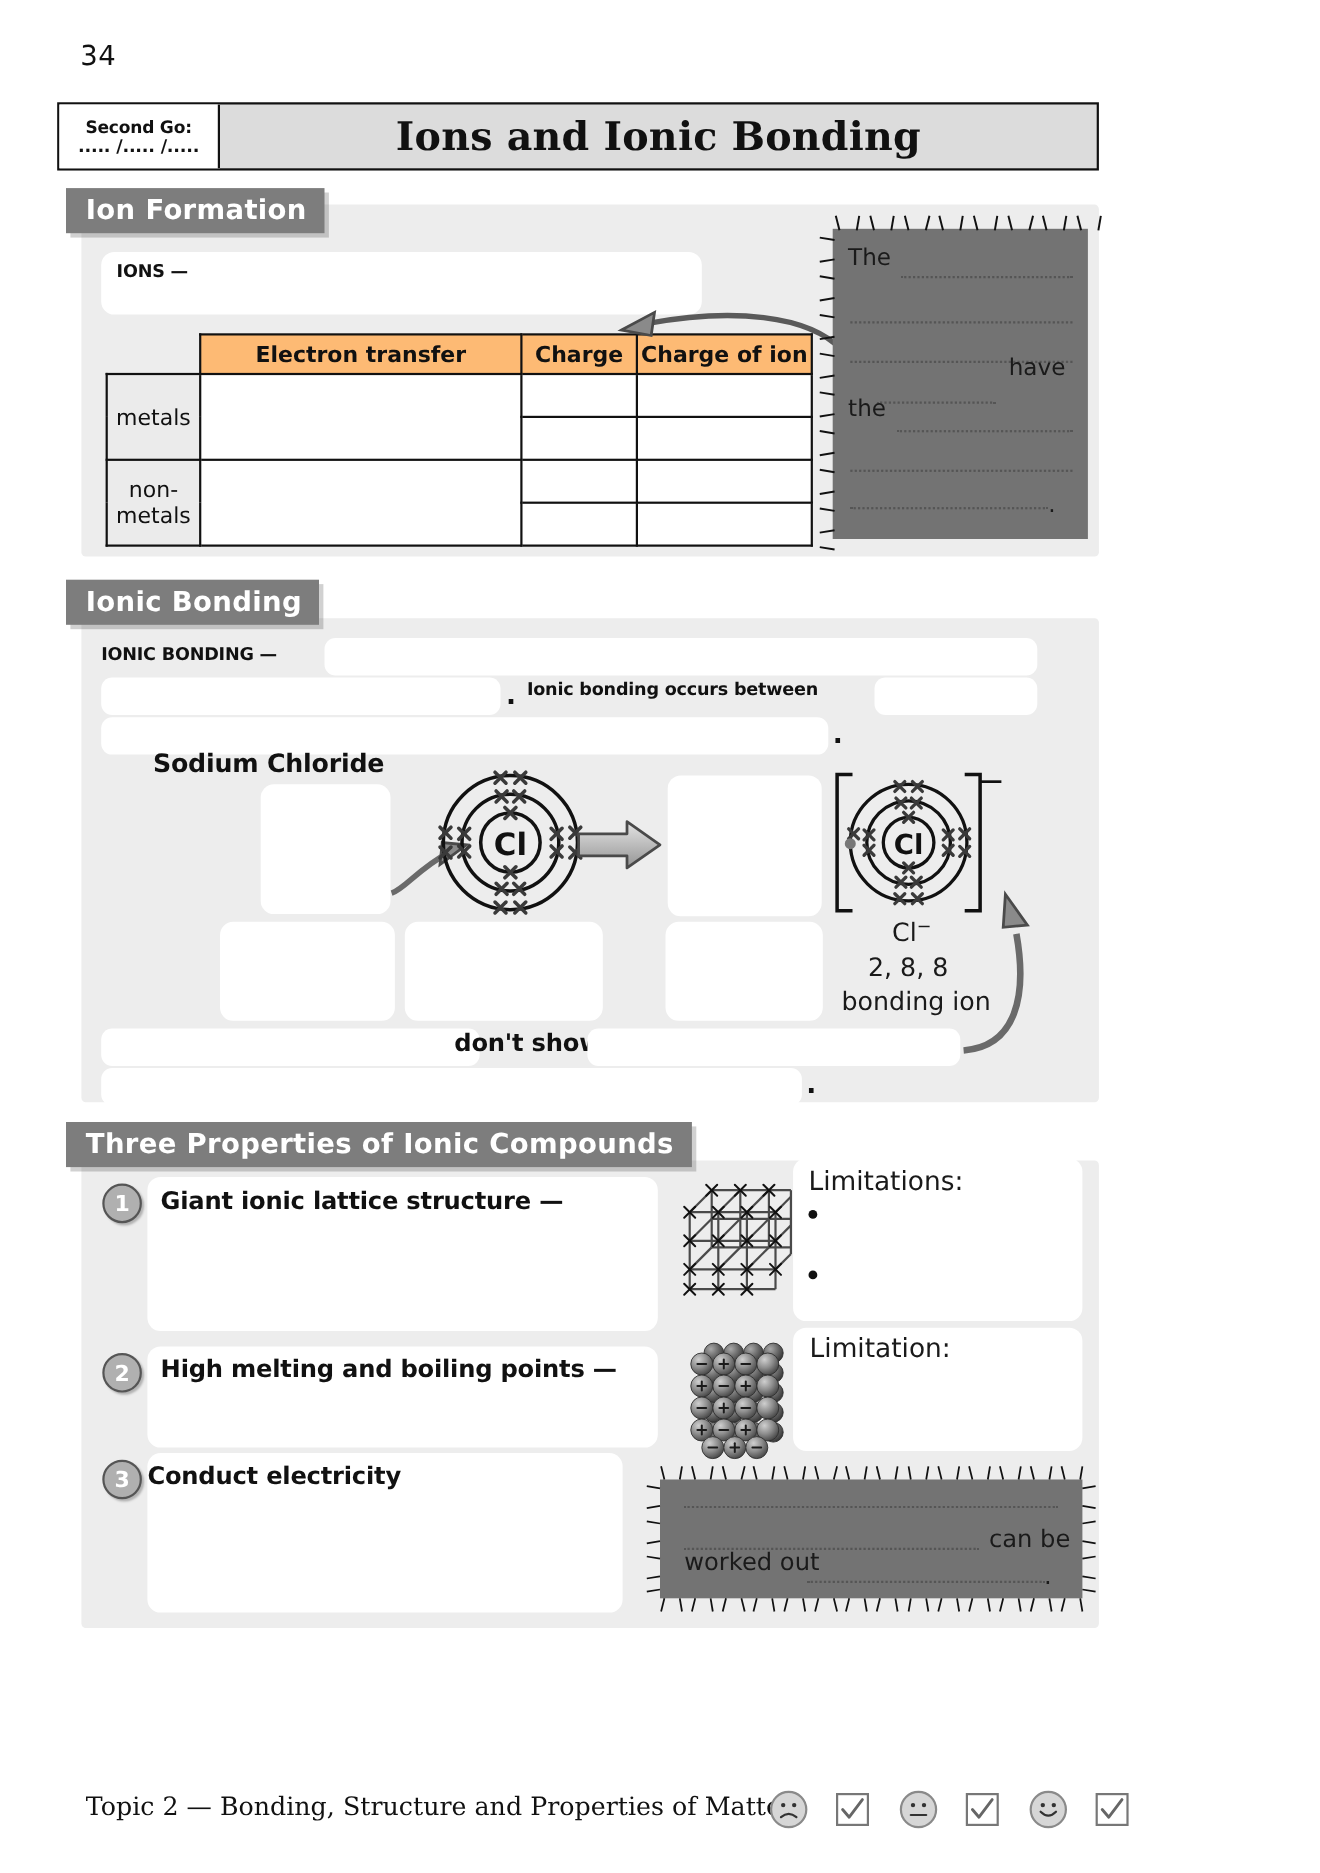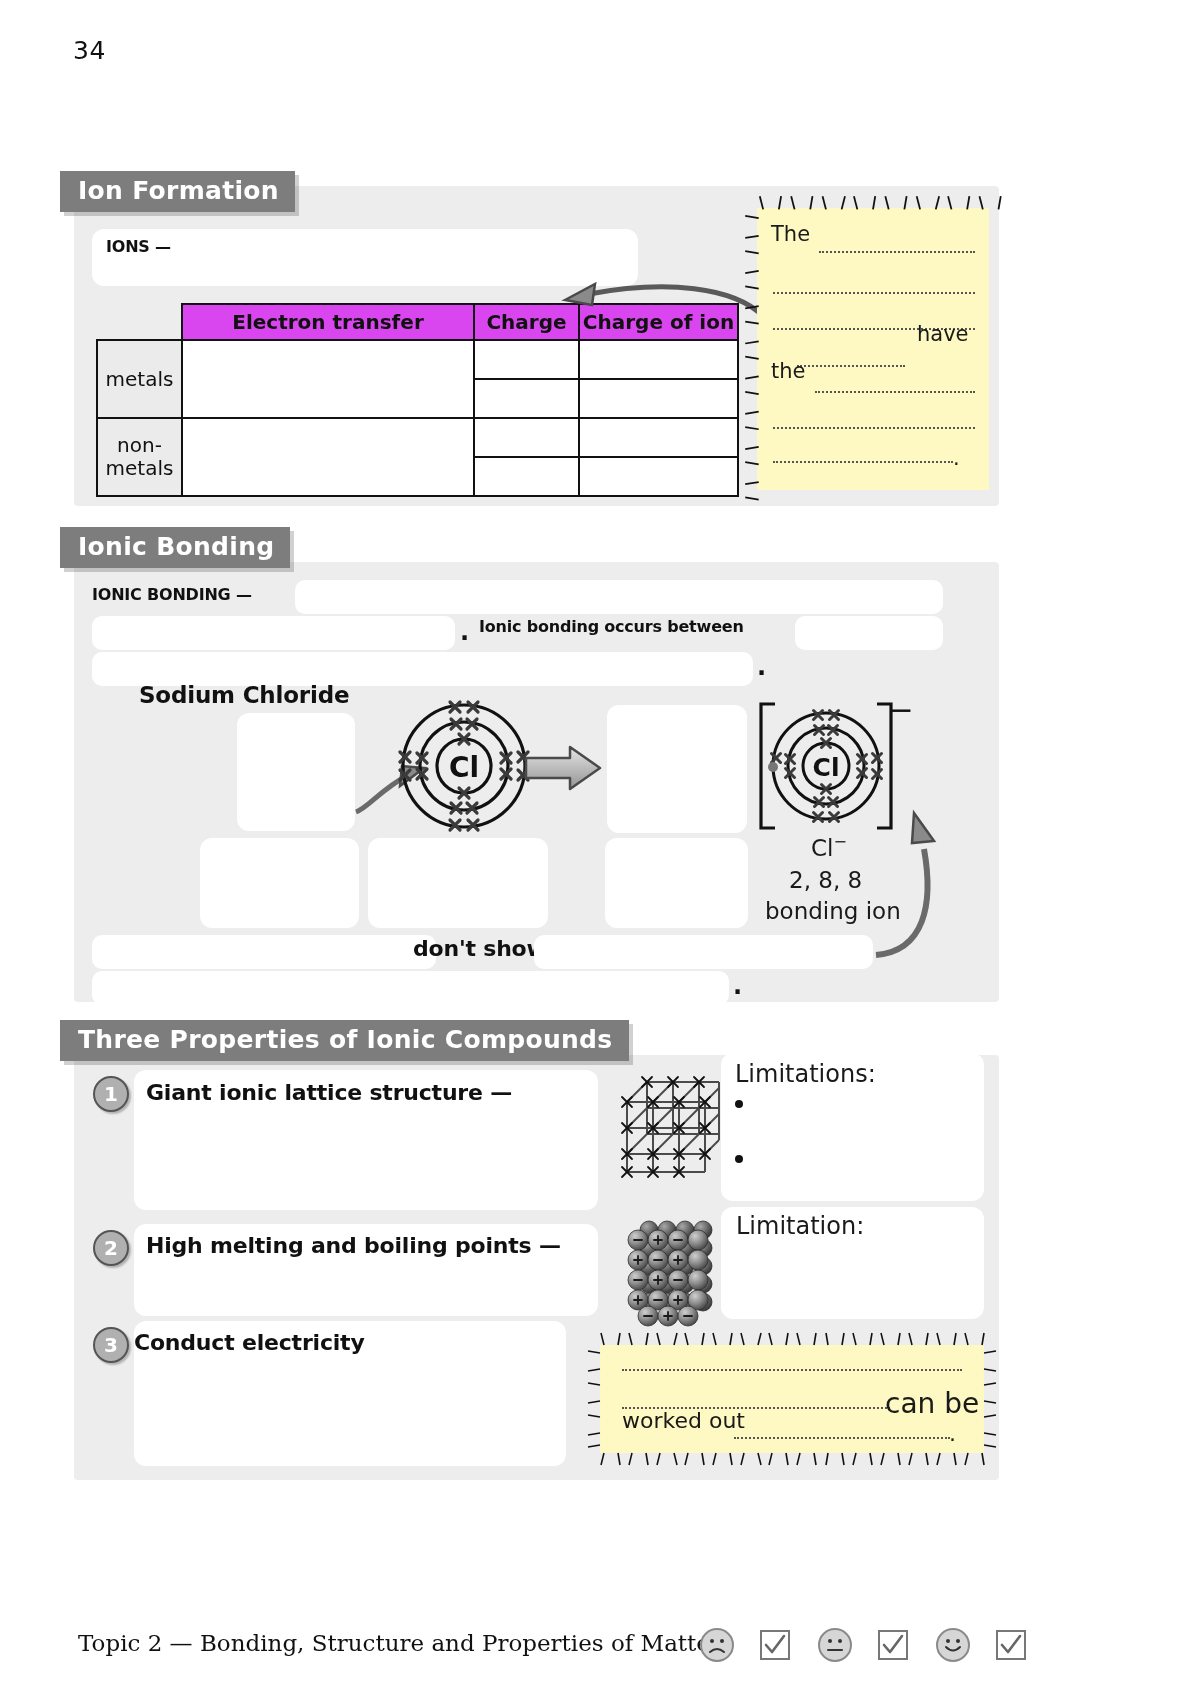--- a/index.html
+++ b/index.html
@@ -131,42 +131,42 @@
     width: 641px; height: 192px;
     border-collapse: collapse;
     table-layout: fixed;
   }
   .iftable td, .iftable th {
     border: 2px solid #111;
     padding: 0;
     background: #ffffff;
   }
   .iftable th {
-    background: #d946ef;
+    background: #fdba74;
     font-family: "DejaVu Sans", sans-serif;
     font-weight: 700;
     font-size: 20px;
     color: #111;
     height: 36px;
   }
   .iftable td.rowlabel {
     background: #ebebeb;
     font-family: "DejaVu Sans", sans-serif;
     font-size: 20px;
     color: #111;
     text-align: center;
     vertical-align: middle;
     line-height: 1.15;
   }
   .iftable .corner { border: none; background: transparent; }
 
   
   .note {
     position: absolute;
-    background: #fef9c3;
+    background: #737373;
   }
   .note .lines {
     position: absolute;
     inset: 0;
   }
   .dotline {
     position: absolute;
     border-bottom: 2px dotted #555;
     height: 0;
   }
@@ -223,20 +223,27 @@
   }
   .checkbox svg { display: block; }
 </style>
 </head>
 <body>
 
 <div class="page">
 
   <div class="page-number">34</div>
 
+  <div class="header">
+    <div class="second-go">
+      <div class="sg-label">Second Go:</div>
+      <div class="sg-date">..... /..... /.....</div>
+    </div>
+    <div class="header-title">Ions and Ionic Bonding</div>
+  </div>
 
   <div class="sect" style="left:74px; top:186px; width:925px; height:320px;"></div>
 
   <div class="banner" style="left:60px; top:171px;">Ion Formation</div>
 
   <div class="wbox" style="left:92px; top:229px; width:546px; height:57px;"></div>
   <div class="txt bold-head" style="left:106px; top:237px;">IONS —</div>
 
   <table class="iftable">
     <colgroup>
@@ -924,21 +931,21 @@
           <line x1="384" y1="40" x2="396" y2="38"></line>
             <line x1="384" y1="56" x2="396" y2="58"></line>
           <line x1="384" y1="72" x2="396" y2="70"></line>
             <line x1="384" y1="88" x2="396" y2="90"></line>
           <line x1="384" y1="100" x2="396" y2="102"></line>
         </g>
       </g>
     </svg>
     <div class="dotline" style="left:22px; top:24px; width:340px;"></div>
     <div class="dotline" style="left:22px; top:62px; width:268px;"></div>
-    <div class="txt hand" style="left:285px; top:42px; font-size:28px;text-align:center;">can be</div>
+    <div class="txt hand" style="left:299px; top:42px; font-size:22px;text-align:center;">can be</div>
     <div class="txt hand" style="left:22px; top:63px; font-size:22px;">worked out</div>
     <div class="dotline" style="left:134px; top:92px; width:216px;"></div>
     <div class="txt hand" style="left:349px; top:76px; font-size:22px;">.</div>
   </div>
 
   <div class="footer-text">Topic 2 — Bonding, Structure and Properties of Matter</div>
 
   <div class="face" style="left:700px; top:1628px;">
     <svg width="30" height="30" viewBox="0 0 30 30">
       <circle cx="10" cy="11" r="2" fill="#333"></circle>

